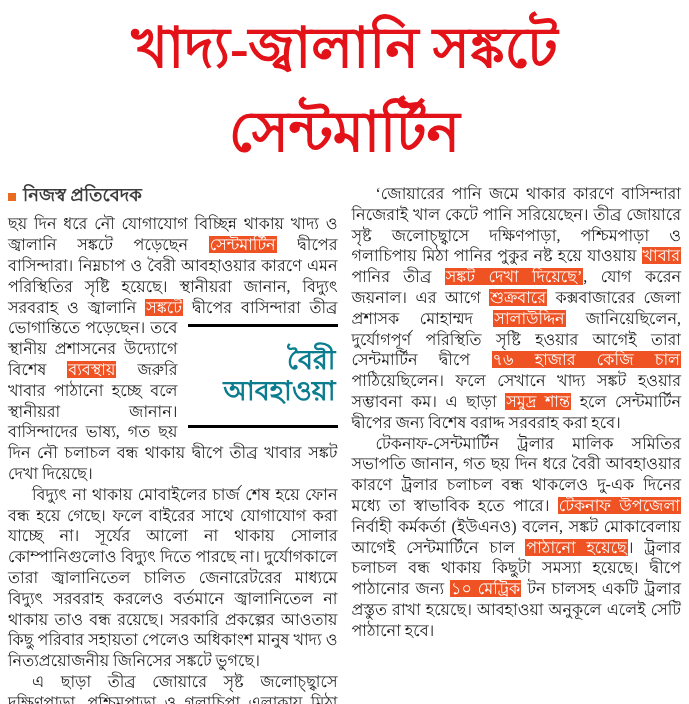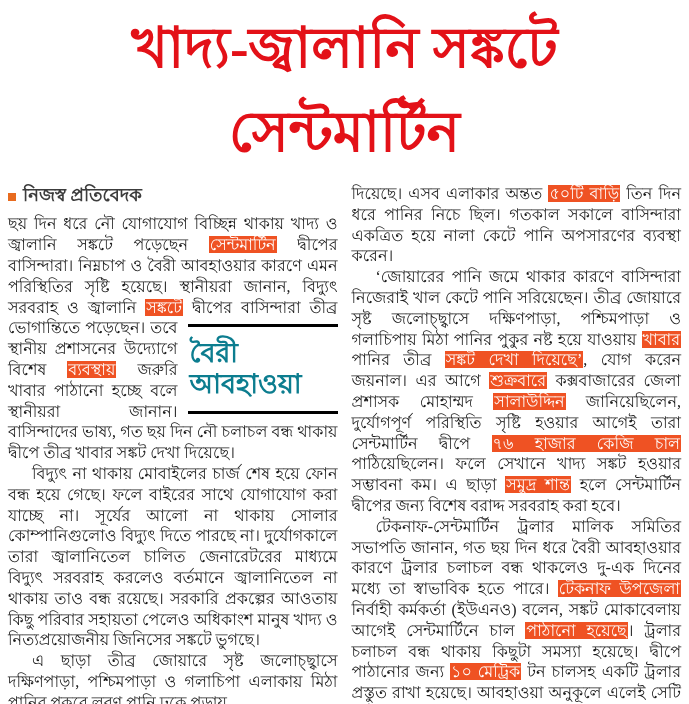--- a/index.html
+++ b/index.html
@@ -37,22 +37,22 @@
     display:inline-block;width:8px;height:8px;
     background:var(--bullet-color);margin-right:7px;
   }
   .para{margin:0;}
   .para.indent{text-indent:24px;}
   .pullquote{
     float:right;width:150px;
     margin:6px 0 4px 10px;
     border-top:3px solid var(--rule-color);
     border-bottom:3px solid var(--rule-color);
-    padding:11px 2px;
-    text-align:left;text-indent:0;
+    padding:18px 2px;
+    text-align:right;text-indent:0;
     display:block;
   }
   .pullquote-text{
     color:var(--pullquote-color);
     font-size:27px;font-weight:bold;line-height:1.15;
   }
   .hl{
     background:var(--highlight-color);
     color:#ffffff;
     padding:0 1px;
@@ -73,19 +73,18 @@
         <span class="byline-bullet"></span><span class="byline-text">নিজস্ব প্রতিবেদক</span>
       </div>
       <div class="col-text">
           <p class="para"><span class="">ছয় দিন ধরে নৌ যোগাযোগ বিচ্ছিন্ন থাকায় খাদ্য ও জ্বালানি সঙ্কটে পড়েছেন </span><span class="hl">সেন্টমার্টিন</span><span class=""> দ্বীপের বাসিন্দারা। নিম্নচাপ ও বৈরী আবহাওয়ার কারণে এমন পরিস্থিতির সৃষ্টি হয়েছে। স্থানীয়রা জানান, বিদ্যুৎ সরবরাহ ও জ্বালানি </span><span class="hl">সঙ্কটে</span><span class=""> দ্বীপের বাসিন্দারা তীব্র ভোগান্তিতে </span><span class="pullquote"><span class="pullquote-text">বৈরী আবহাওয়া</span></span><span class="">পড়েছেন। তবে স্থানীয় প্রশাসনের উদ্যোগে বিশেষ </span><span class="hl">ব্যবস্থায়</span><span class=""> জরুরি খাবার পাঠানো হচ্ছে বলে স্থানীয়রা জানান। বাসিন্দাদের ভাষ্য, গত ছয় দিন নৌ চলাচল বন্ধ থাকায় দ্বীপে তীব্র খাবার সঙ্কট দেখা দিয়েছে।</span></p>
           <p class="para indent"><span class="">বিদ্যুৎ না থাকায় মোবাইলের চার্জ শেষ হয়ে ফোন বন্ধ হয়ে গেছে। ফলে বাইরের সাথে যোগাযোগ করা যাচ্ছে না। সূর্যের আলো না থাকায় সোলার কোম্পানিগুলোও বিদ্যুৎ দিতে পারছে না। দুর্যোগকালে তারা জ্বালানিতেল চালিত জেনারেটরের মাধ্যমে বিদ্যুৎ সরবরাহ করলেও বর্তমানে জ্বালানিতেল না থাকায় তাও বন্ধ রয়েছে। সরকারি প্রকল্পের আওতায় কিছু পরিবার সহায়তা পেলেও অধিকাংশ মানুষ খাদ্য ও নিত্যপ্রয়োজনীয় জিনিসের সঙ্কটে ভুগছে।</span></p>
           <p class="para indent"><span class="">এ ছাড়া তীব্র জোয়ারে সৃষ্ট জলোচ্ছ্বাসে দক্ষিণপাড়া, পশ্চিমপাড়া ও গলাচিপা এলাকায় মিঠা পানির পুকুরে লবণ পানি ঢুকে পড়ায় </span></p>
         </div>
     </div>
     <div class="col">
       <div class="col-text">
-          <p class="para"><span class="">দিয়েছে। এসব এলাকার অন্তত </span><span class="hl">৫০টি বাড়ি</span><span class=""> তিন দিন ধরে পানির নিচে ছিল। গতকাল সকালে বাসিন্দারা একত্রিত হয়ে নালা কেটে পানি অপসারণের ব্যবস্থা করেন।</span></p>
           <p class="para indent"><span class="">‘জোয়ারের পানি জমে থাকার কারণে বাসিন্দারা নিজেরাই খাল কেটে পানি সরিয়েছেন। তীব্র জোয়ারে সৃষ্ট জলোচ্ছ্বাসে দক্ষিণপাড়া, পশ্চিমপাড়া ও গলাচিপায় মিঠা পানির পুকুর নষ্ট হয়ে যাওয়ায় </span><span class="hl">খাবার</span><span class=""> পানির তীব্র </span><span class="hl">সঙ্কট দেখা দিয়েছে’</span><span class="">, যোগ করেন জয়নাল। এর আগে </span><span class="hl">শুক্রবারে</span><span class=""> কক্সবাজারের জেলা প্রশাসক মোহাম্মদ </span><span class="hl">সালাউদ্দিন</span><span class=""> জানিয়েছিলেন, দুর্যোগপূর্ণ পরিস্থিতি সৃষ্টি হওয়ার আগেই তারা সেন্টমার্টিন দ্বীপে </span><span class="hl">৭৬ হাজার কেজি চাল</span><span class=""> পাঠিয়েছিলেন। ফলে সেখানে খাদ্য সঙ্কট হওয়ার সম্ভাবনা কম। এ ছাড়া </span><span class="hl">সমুদ্র শান্ত</span><span class=""> হলে সেন্টমার্টিন দ্বীপের জন্য বিশেষ বরাদ্দ সরবরাহ করা হবে।</span></p>
           <p class="para indent"><span class="">টেকনাফ-সেন্টমার্টিন ট্রলার মালিক সমিতির সভাপতি জানান, গত ছয় দিন ধরে বৈরী আবহাওয়ার কারণে ট্রলার চলাচল বন্ধ থাকলেও দু-এক দিনের মধ্যে তা স্বাভাবিক হতে পারে। </span><span class="hl">টেকনাফ উপজেলা</span><span class=""> নির্বাহী কর্মকর্তা (ইউএনও) বলেন, সঙ্কট মোকাবেলায় আগেই সেন্টমার্টিনে চাল </span><span class="hl">পাঠানো হয়েছে</span><span class="">। ট্রলার চলাচল বন্ধ থাকায় কিছুটা সমস্যা হয়েছে। দ্বীপে পাঠানোর জন্য </span><span class="hl">১০ মেট্রিক</span><span class=""> টন চালসহ একটি ট্রলার প্রস্তুত রাখা হয়েছে। আবহাওয়া অনুকূলে এলেই সেটি পাঠানো হবে।</span></p>
         </div>
     </div>
   </div>
 </div>
 
 </body></html>

